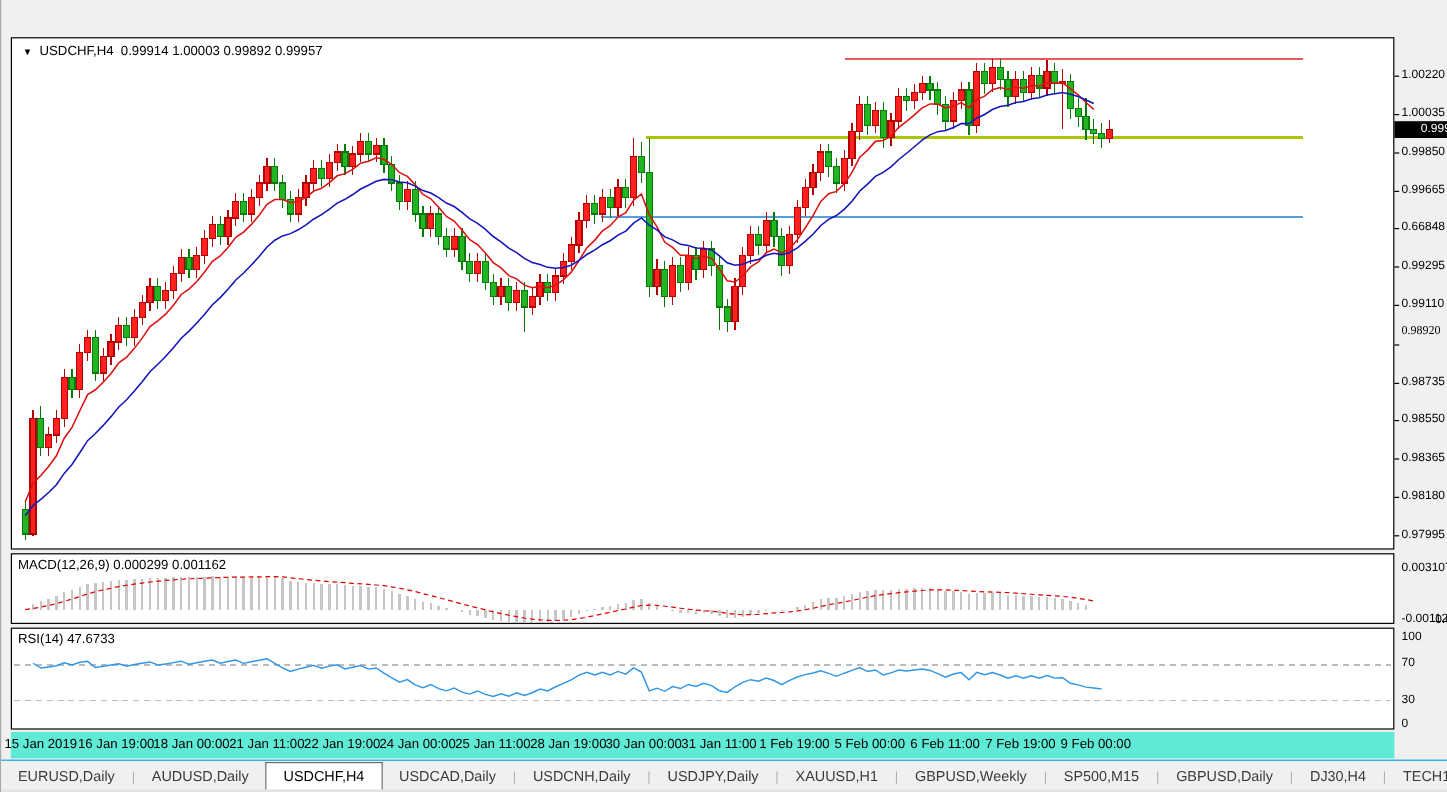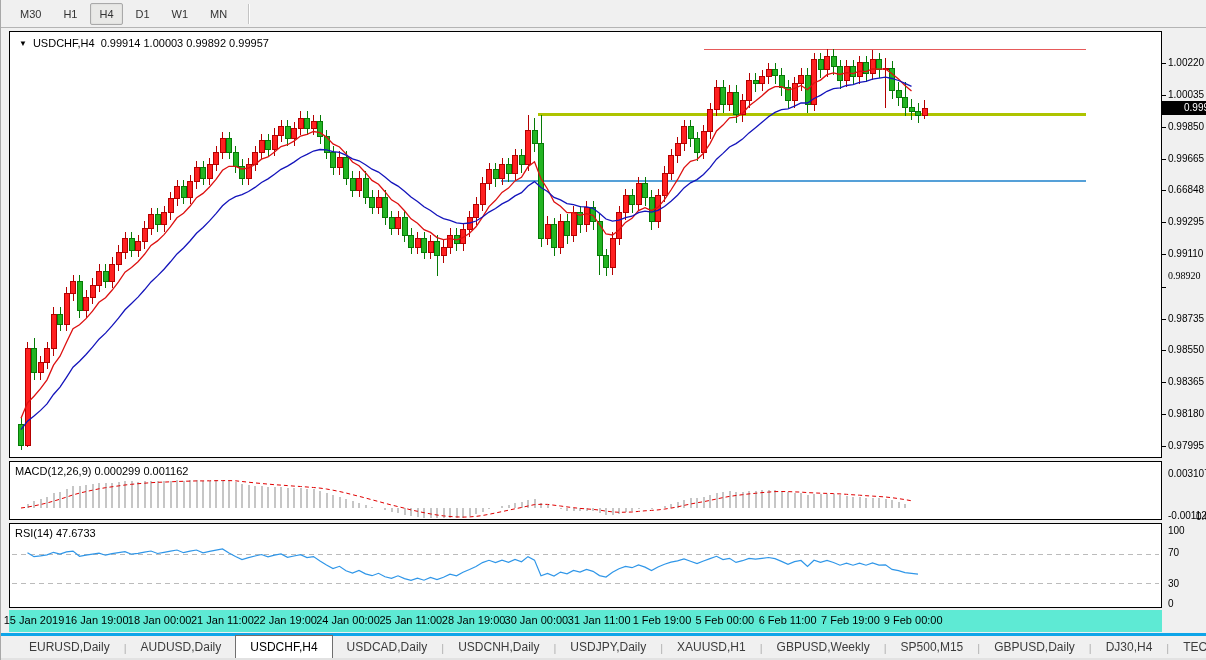--- a/index.html
+++ b/index.html
@@ -35,45 +35,36 @@
   
   #chart-title{position:absolute;left:18px;top:37px;font-size:11px;color:#000;z-index:4;display:flex;align-items:center;gap:6px;}
   #chart-title .tri{font-size:8px;}
   .ind-label{position:absolute;font-size:11px;color:#000;z-index:4;white-space:nowrap;}
   
   #time-axis{position:absolute;left:8px;top:610px;width:1153px;height:22px;background:#5eead4;font-size:11px;color:#000;}
   .time-label{position:absolute;top:4px;transform:translateX(-50%);white-space:nowrap;}
   
   #tabbar{
     position:absolute;left:0;top:633px;width:1206px;height:25px;background:#f0f0f0;
-    border-top:3px solid #0ea5e9;display:flex;align-items:flex-end;box-sizing:border-box;padding-left:14px;
+    border-top:1px solid #0ea5e9;display:flex;align-items:flex-end;box-sizing:border-box;
   }
   .tab{
     font-size:12px;color:#3c3c3c;padding:3px 14px 4px 14px;white-space:nowrap;cursor:default;position:relative;
   }
   .tab.active{
     background:#fff;border:1px solid #6f6f6f;border-bottom:none;color:#000;margin-bottom:0;padding-top:4px;
   }
   .tab-sep{color:#b0b0b0;font-size:11px;padding-bottom:4px;}
   #bottom-strip{position:absolute;left:0;top:658px;width:1206px;height:2px;background:#e2e2e2;}
 </style>
 </head>
 <body>
 
 <div id="app">
 
-  <div id="toolbar">
-      <div class="tfbtn">M30</div>
-      <div class="tfbtn">H1</div>
-      <div class="tfbtn active">H4</div>
-      <div class="tfbtn">D1</div>
-      <div class="tfbtn">W1</div>
-      <div class="tfbtn">MN</div>
-      <div class="toolbar-sep"></div>
-    </div>
 
   <div id="main-panel" class="panel">
     <svg id="main-svg" width="1151" height="425">
         <line x1="694" x2="1076" y1="17.211703958693835" y2="17.211703958693835" stroke="#e65a5a" stroke-width="1" shape-rendering="crispEdges"></line>
         <line x1="528" x2="1076" y1="82.61617900172162" y2="82.61617900172162" stroke="#aec400" stroke-width="3" shape-rendering="crispEdges"></line>
         <line x1="491" x2="1076" y1="148.8812392426858" y2="148.8812392426858" stroke="#55a0d8" stroke-width="2" shape-rendering="crispEdges"></line>
         <g>
           <line x1="11" x2="11" y1="385.54216867469836" y2="418.2444061962132" stroke="#067a06" stroke-width="1" shape-rendering="crispEdges"></line>
           <rect x="8.5" y="392.4268502581763" width="5" height="20.654044750429932" fill="#22b422" stroke="#067a06" stroke-width="1" shape-rendering="crispEdges"></rect>
         </g>

